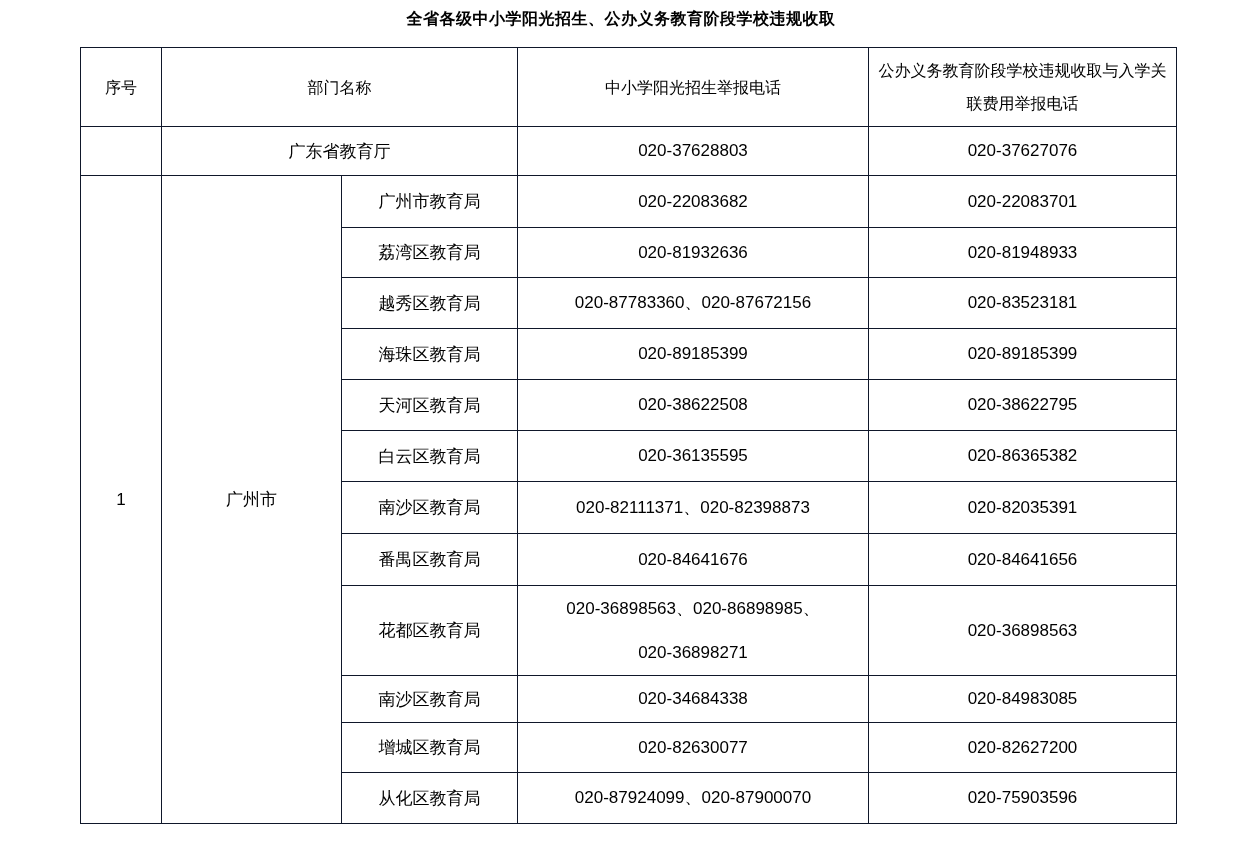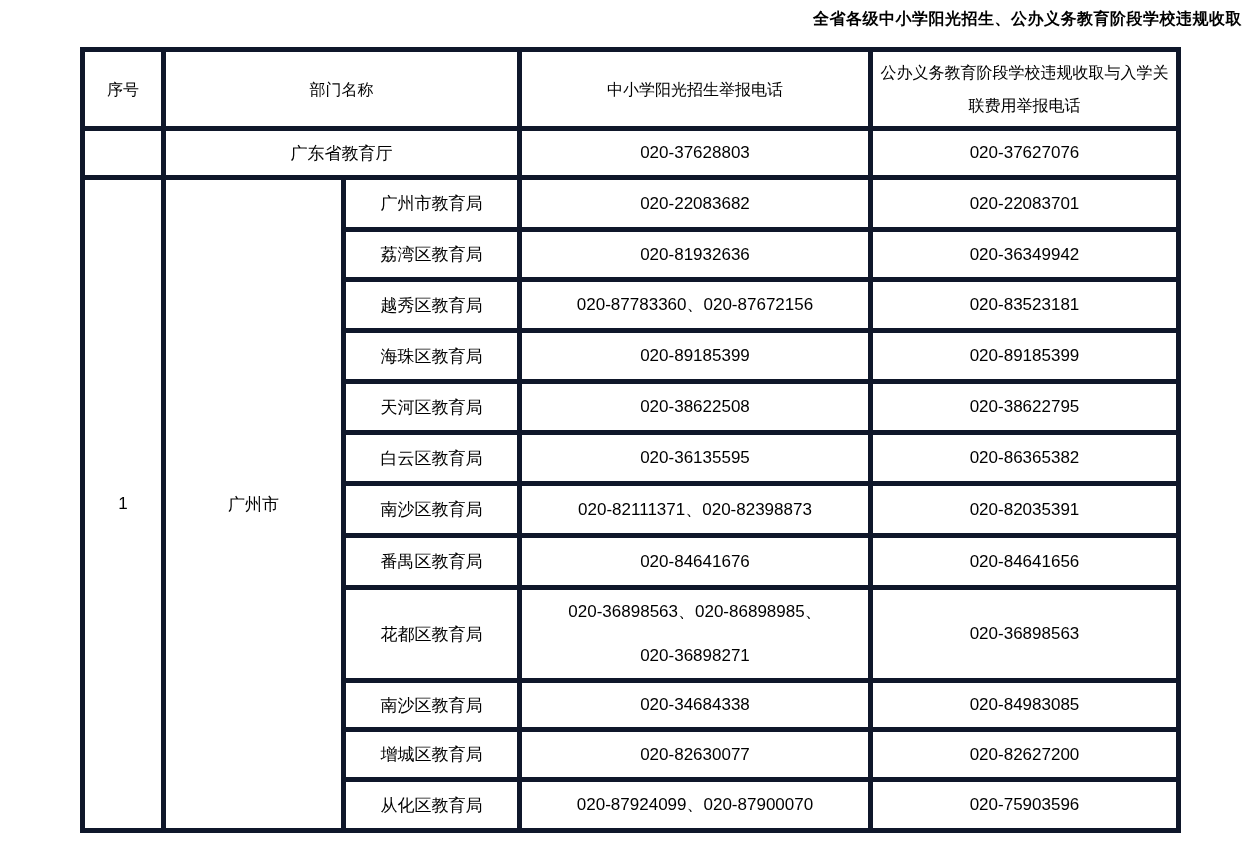--- a/index.html
+++ b/index.html
@@ -15,42 +15,42 @@
   .page {
     width: 1242px;
     height: 867px;
     position: relative;
   }
   .title-block {
     width: 1242px;
     padding-top: 0;
   }
   .title-line {
-    text-align: right;
+    text-align: center;
     font-weight: 700;
     font-size: 16px;
     line-height: 37px;
     letter-spacing: 0.5px;
     white-space: nowrap;
   }
   table.phone-table {
     border-collapse: collapse;
     table-layout: fixed;
     margin-left: 80px;
     margin-top: 10px;
     width: 1096px;
     background: #ffffff;
   }
   col.c1 { width: 81px; }
   col.c2 { width: 180px; }
   col.c3 { width: 176px; }
   col.c4 { width: 351px; }
   col.c5 { width: 308px; }
   th, td {
-    border: 5px solid #0f172a;
+    border: 1px solid #0f172a;
     text-align: center;
     vertical-align: middle;
     padding: 0;
     font-weight: 400;
     font-size: 17px;
     color: #000000;
     background: #ffffff;
     overflow: hidden;
   }
   th {
@@ -103,21 +103,21 @@
       <tr style="height:52px">
         <td rowspan="12">1</td>
         <td rowspan="12">广州市</td>
         <td class="bold">广州市教育局</td>
         <td class="phone bold">020-22083682</td>
         <td class="phone bold">020-22083701</td>
       </tr>
       <tr style="height:50px">
         <td>荔湾区教育局</td>
         <td class="phone">020-81932636</td>
-        <td class="phone">020-36349942</td>
+        <td class="phone">020-81948933</td>
       </tr>
       <tr style="height:51px">
         <td>越秀区教育局</td>
         <td class="phone">020-87783360、020-87672156</td>
         <td class="phone">020-83523181</td>
       </tr>
       <tr style="height:51px">
         <td>海珠区教育局</td>
         <td class="phone">020-89185399</td>
         <td class="phone">020-89185399</td>

